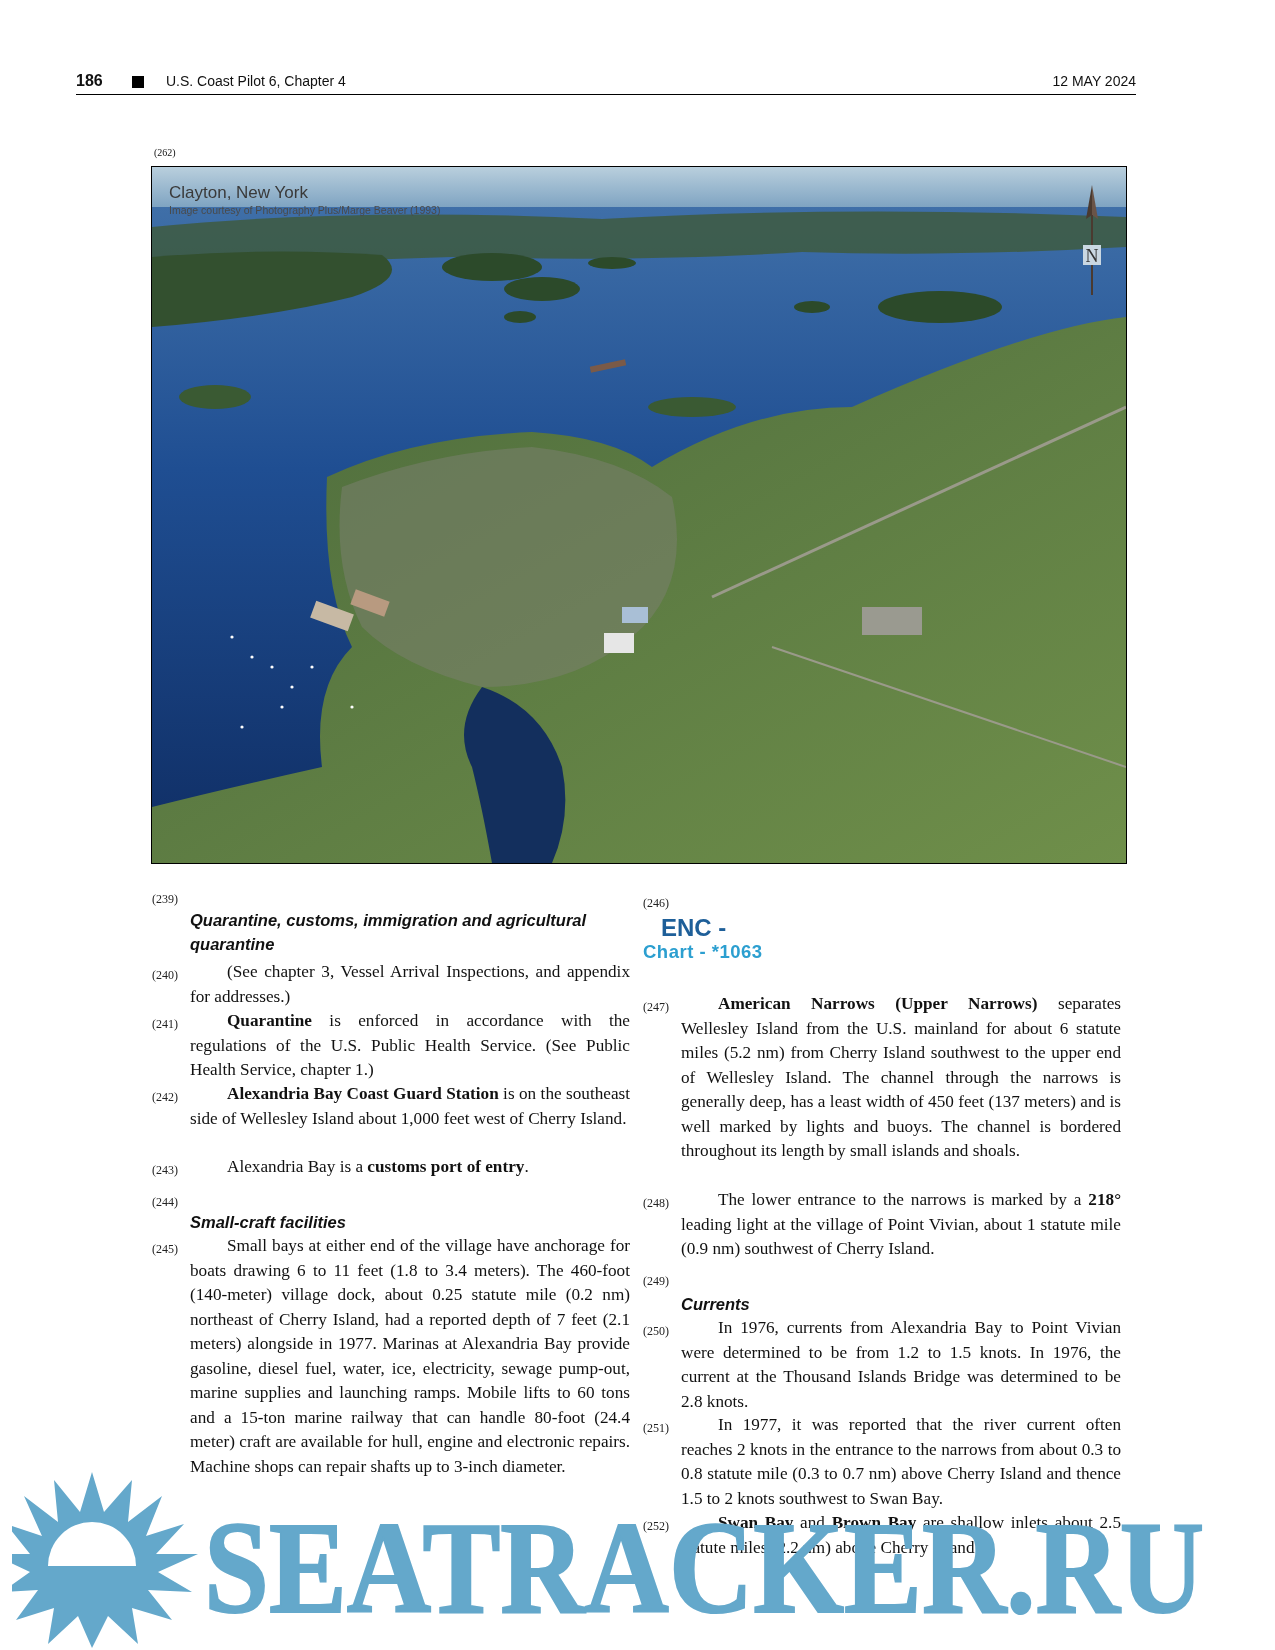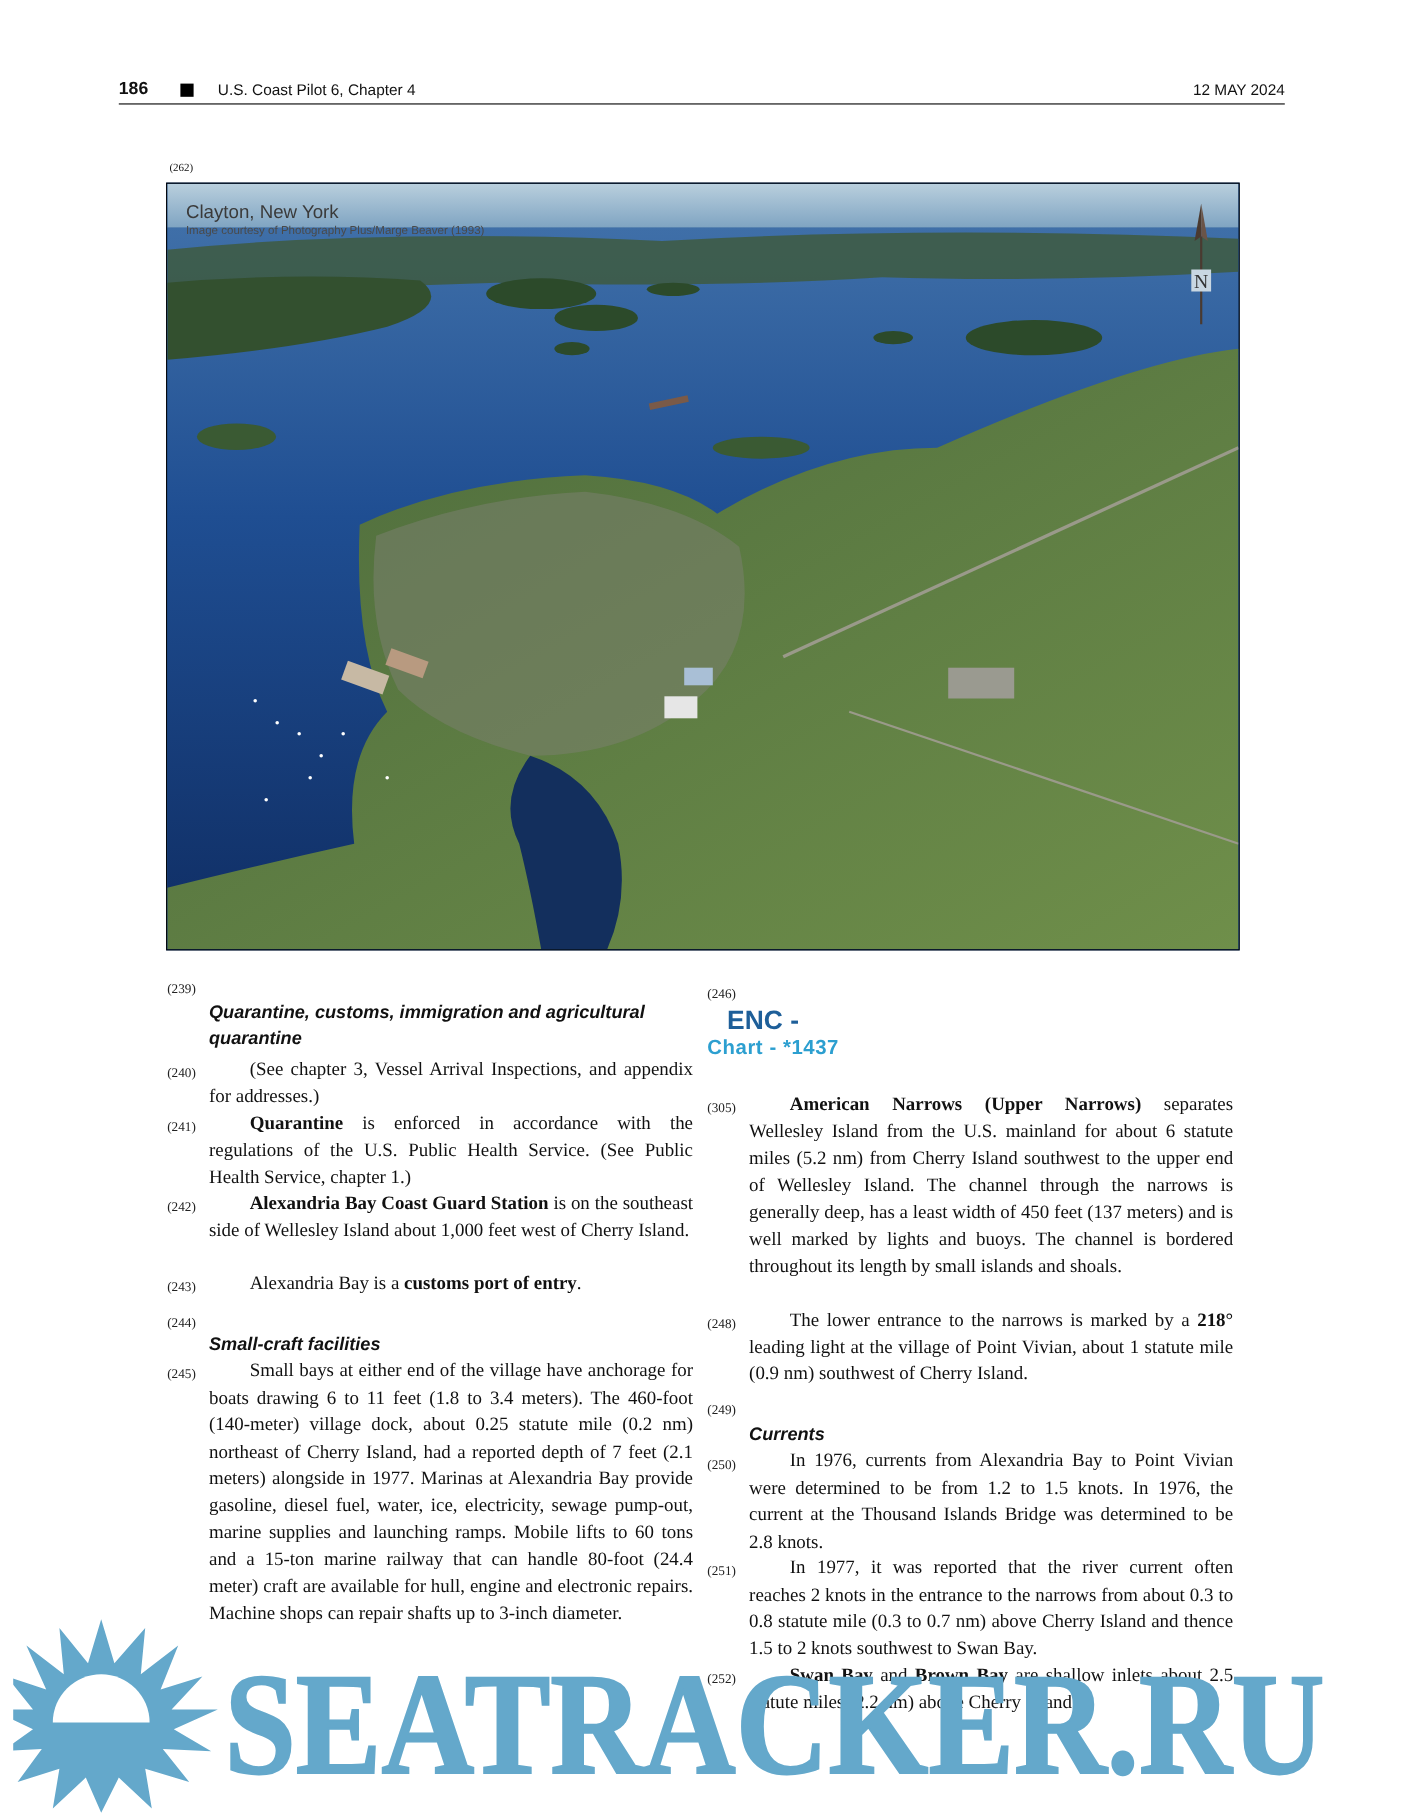--- a/index.html
+++ b/index.html
@@ -1,18 +1,18 @@
 <!DOCTYPE html>
 <html><head>
 <meta charset="utf-8">
 <style>
   html, body { margin:0; padding:0; background:#ffffff; }
   body { width:1275px; height:1650px; position:relative; overflow:hidden; font-family:"Liberation Serif", serif; color:#111; }
 
-  .header { position:absolute; left:76px; top:72px; width:1060px; height:22px; border-bottom:1.5px solid #000;margin-left:32px; }
+  .header { position:absolute; left:76px; top:72px; width:1060px; height:22px; border-bottom:1.5px solid #000; }
   .hdr-page { position:absolute; left:0; top:0; font-family:"Liberation Sans", sans-serif; font-weight:bold; font-size:16px; }
   .hdr-square { position:absolute; left:56px; top:4px; width:12px; height:12px; background:#000; }
   .hdr-title { position:absolute; left:90px; top:1px; font-family:"Liberation Sans", sans-serif; font-size:14px;text-align:right; }
   .hdr-date { position:absolute; right:0; top:1px; font-family:"Liberation Sans", sans-serif; font-size:14px; }
 
   .fig-label { position:absolute; left:154px; top:147px; font-size:10px; }
   .photo { position:absolute; left:151px; top:166px; width:974px; height:696px; border:1.5px solid #000; overflow:hidden; background:#1f4f8f; }
   .photo svg { display:block; }
   .cap-title { position:absolute; left:17px; top:16px; font-family:"Liberation Sans", sans-serif; font-size:17px; color:#3a3a3a; }
   .cap-credit { position:absolute; left:17px; top:37px; font-family:"Liberation Sans", sans-serif; font-size:10.5px; color:#4a4a4a; }
@@ -133,23 +133,23 @@
   <span class="pn" style="top:1195px">(244)</span>
   <div class="h-sans" style="top:1210px">Small-craft facilities</div>
 
   <span class="pn" style="top:1242px">(245)</span>
   <div class="para" style="top:1234px"><span class="ind"></span><span>Small bays at either end of the village have anchorage for boats drawing 6 to 11 feet (1.8 to 3.4 meters). The 460-foot (140-meter) village dock, about 0.25 statute mile (0.2 nm) northeast of Cherry Island, had a reported depth of 7 feet (2.1 meters) alongside in 1977. Marinas at Alexandria Bay provide gasoline, diesel fuel, water, ice, electricity, sewage pump-out, marine supplies and launching ramps. Mobile lifts to 60 tons and a 15-ton marine railway that can handle 80-foot (24.4 meter) craft are available for hull, engine and electronic repairs. Machine shops can repair shafts up to 3-inch diameter.</span></div>
 </div>
 
 <div class="col col-right">
   <span class="pn" style="top:896px;left:-4px">(246)</span>
   <div class="enc1" style="top:914px;left:-4px">ENC -</div>
-  <div class="enc2" style="top:941px;left:-4px">Chart - *1437</div>
+  <div class="enc2" style="top:941px;left:-4px">Chart - *1063</div>
 
-  <span class="pn" style="top:1000px;left:-4px">(305)</span>
+  <span class="pn" style="top:1000px;left:-4px">(247)</span>
   <div class="para" style="top:992px;left:34px"><span class="ind"></span><b>American Narrows (Upper Narrows)</b><span> separates Wellesley Island from the U.S. mainland for about 6 statute miles (5.2 nm) from Cherry Island southwest to the upper end of Wellesley Island. The channel through the narrows is generally deep, has a least width of 450 feet (137 meters) and is well marked by lights and buoys. The channel is bordered throughout its length by small islands and shoals.</span></div>
 
   <span class="pn" style="top:1196px;left:-4px">(248)</span>
   <div class="para" style="top:1188px;left:34px"><span class="ind"></span><span>The lower entrance to the narrows is marked by a </span><b>218°</b><span> leading light at the village of Point Vivian, about 1 statute mile (0.9 nm) southwest of Cherry Island.</span></div>
 
   <span class="pn" style="top:1274px;left:-4px">(249)</span>
   <div class="h-sans" style="top:1292px;left:34px">Currents</div>
 
   <span class="pn" style="top:1324px;left:-4px">(250)</span>
   <div class="para" style="top:1316px;left:34px"><span class="ind"></span><span>In 1976, currents from Alexandria Bay to Point Vivian were determined to be from 1.2 to 1.5 knots. In 1976, the current at the Thousand Islands Bridge was determined to be 2.8 knots.</span></div>

